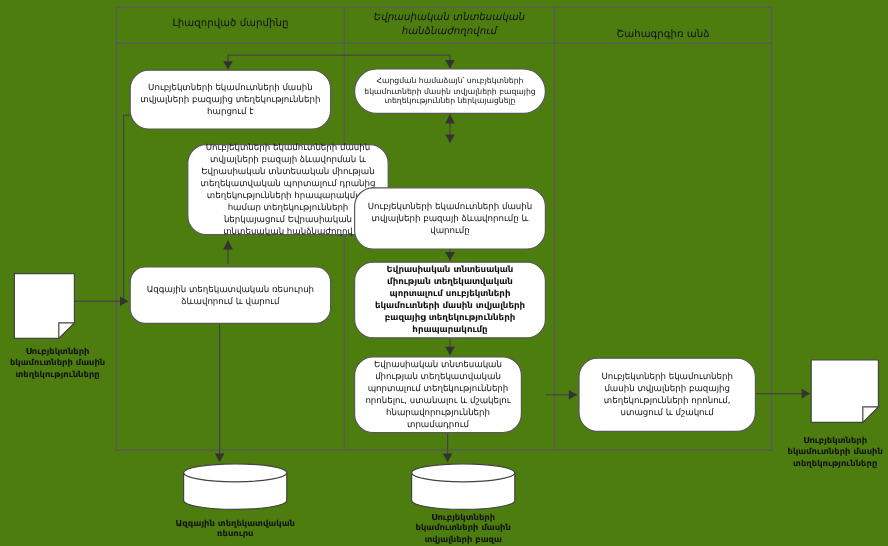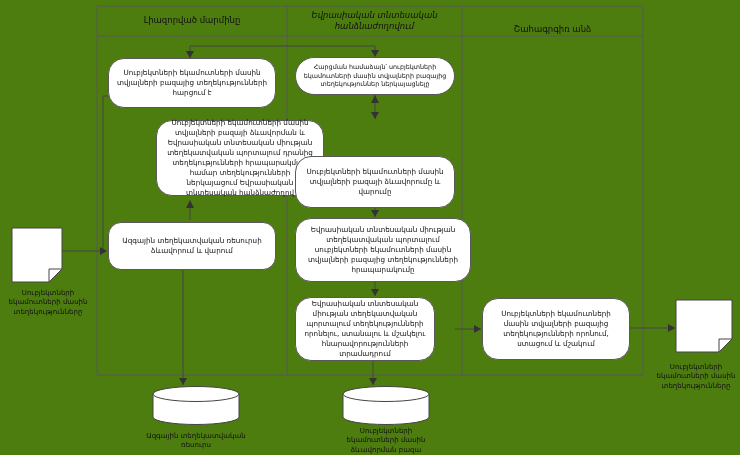--- a/index.html
+++ b/index.html
@@ -13,21 +13,21 @@
     text-align:center;line-height:1.3;
   }
   .lane-header{font-size:8.5px;color:#111;}
   .pbox{
     position:absolute;display:flex;align-items:center;justify-content:center;
     text-align:center;background:#ffffff;border:1px solid #595959;
     border-radius:16px;font-size:7.2px;line-height:1.38;color:#111;
     padding:2px 7px;box-sizing:border-box;
   }
   .pbox.pill{border-radius:19px;font-size:6.4px;line-height:1.35;}
-  .caption{font-size:7px;line-height:1.35;color:#111;}
+  .caption{font-size:7px;line-height:1.35;color:#111;font-weight:bold;}
 </style>
 </head>
 <body>
 
 <div id="canvas">
 
   <svg width="740" height="455" viewBox="0 0 740 455">
 
     <g stroke="#595959" stroke-width="1" fill="none">
       <rect x="97" y="6" width="546" height="369"></rect>
@@ -99,37 +99,37 @@
   <div class="pbox" style="left:108px;top:222px;width:168px;height:48px;border-radius:13px;">
     <span>Ազգային տեղեկատվական ռեսուրսի ձևավորում և վարում</span>
   </div>
 
   <div class="pbox pill" style="left:295px;top:57px;width:160px;height:38px;">
     <span>Հարցման համաձայն՝ սուբյեկտների եկամուտների մասին տվյալների բազայից տեղեկություններ ներկայացնելը</span>
   </div>
   <div class="pbox" style="left:295px;top:120px;width:160px;height:52px;margin-top:36px;">
     <span>Սուբյեկտների եկամուտների մասին տվյալների բազայի ձևավորումը և վարումը</span>
   </div>
-  <div class="pbox" style="left:295px;top:218px;width:176px;height:64px;">
+  <div class="pbox" style="left:295px;top:218px;width:160px;height:64px;font-weight:bold;">
     <span>Եվրասիական տնտեսական միության տեղեկատվական պորտալում սուբյեկտների եկամուտների մասին տվյալների բազայից տեղեկությունների հրապարակումը</span>
   </div>
   <div class="pbox" style="left:295px;top:297px;width:140px;height:64px;">
     <span>Եվրասիական տնտեսական միության տեղեկատվական պորտալում տեղեկությունների որոնելու, ստանալու և մշակելու հնարավորությունների տրամադրում</span>
   </div>
 
   <div class="pbox" style="left:482px;top:298px;width:148px;height:62px;">
     <span>Սուբյեկտների եկամուտների մասին տվյալների բազայից տեղեկությունների որոնում, ստացում և մշակում</span>
   </div>
 
   <div class="lbl caption" style="left:0px;top:286px;width:96px;height:34px;">
     <span>Սուբյեկտների եկամուտների մասին տեղեկությունները</span>
   </div>
   <div class="lbl caption" style="left:652px;top:358px;width:88px;height:38px;">
     <span>Սուբյեկտների եկամուտների մասին տեղեկությունները</span>
   </div>
   <div class="lbl caption" style="left:146px;top:427px;width:100px;height:28px;">
     <span>Ազգային տեղեկատվական ռեսուրս</span>
   </div>
   <div class="lbl caption" style="left:336px;top:427px;width:100px;height:28px;">
-    <span>Սուբյեկտների եկամուտների մասին ձևավորման բազա</span>
+    <span>Սուբյեկտների եկամուտների մասին տվյալների բազա</span>
   </div>
 
 </div>
 
 </body></html>

